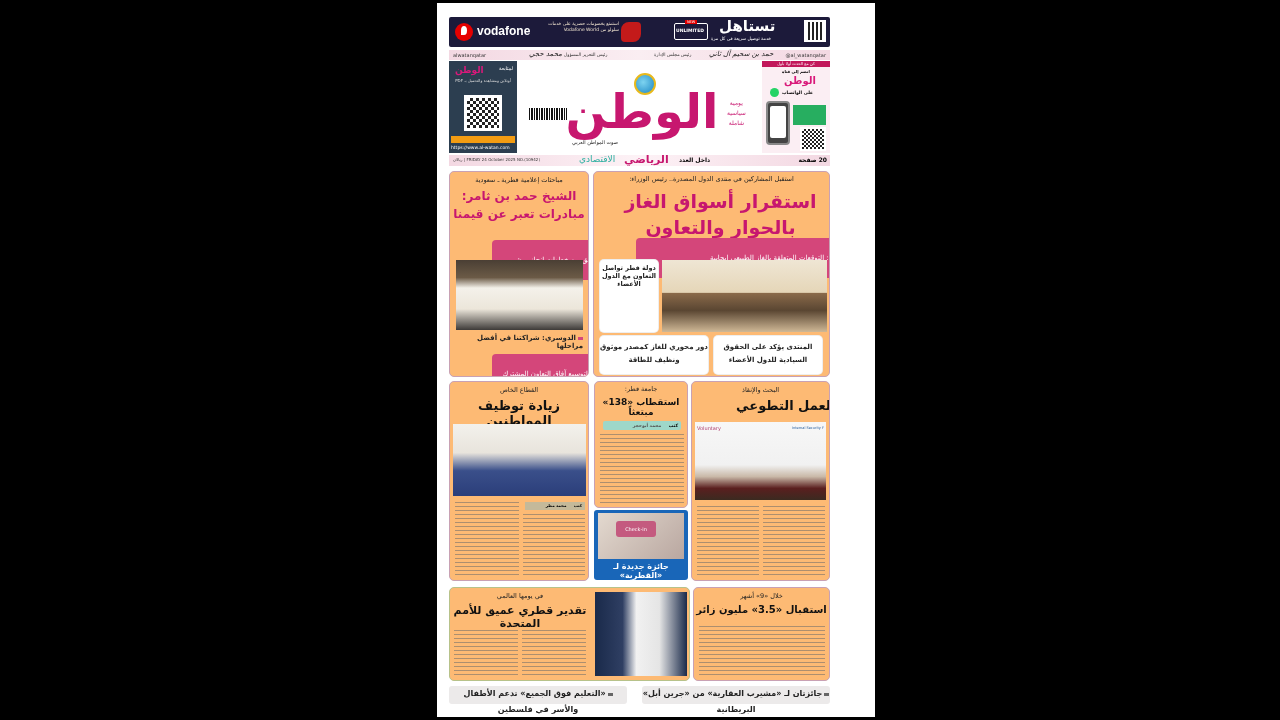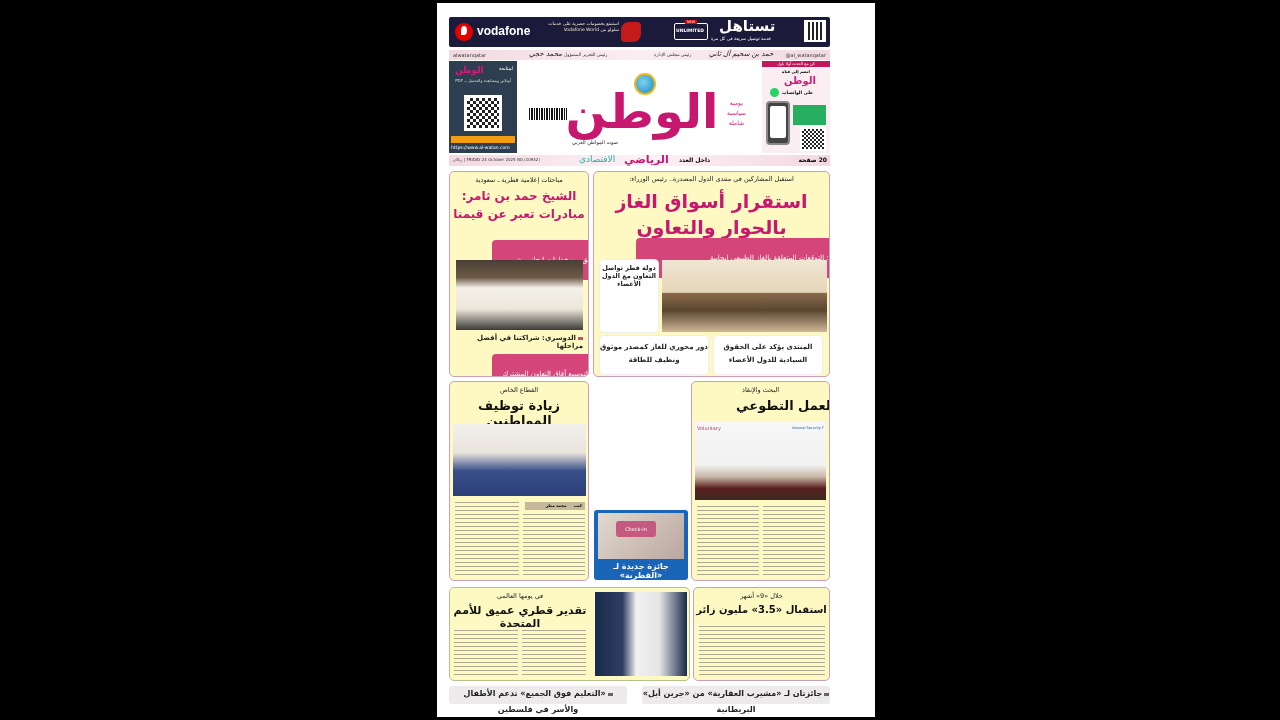--- a/index.html
+++ b/index.html
@@ -51,21 +51,21 @@
   .main-logo .word { position: absolute; left: 0; top: 12px; width: 180px; text-align: center; color: #c7176f; font-size: 48px; font-weight: bold; line-height: 52px; font-family: "DejaVu Sans", sans-serif; direction: rtl; }
   .main-logo .sub { position: absolute; left: 20px; top: 66px; font-size: 5px; color: #222; direction: rtl; }
   .tagline { position: absolute; left: 290px; top: 95px; font-size: 6px; color: #c7176f; line-height: 10px; direction: rtl; text-align: center; }
   .mast-bot { position: absolute; left: 12px; top: 152px; width: 381px; height: 11px; background: linear-gradient(90deg,#f3d8e2,#fdf2f6,#f3d8e2); }
   .mast-bot .pages { position: absolute; right: 3px; top: 1px; font-size: 6px; font-weight: bold; direction: rtl; }
   .mast-bot .inside { position: absolute; left: 230px; top: 1px; font-size: 6px; font-weight: bold; direction: rtl; }
   .mast-bot .sports { position: absolute; left: 175px; top: -2px; font-size: 11px; font-weight: bold; color: #c7176f; direction: rtl; }
   .mast-bot .econ { position: absolute; left: 130px; top: -1px; font-size: 9px; color: #27ae9e; direction: rtl; }
   .mast-bot .date { position: absolute; left: 4px; top: 2px; font-size: 4px; color: #333; }
   
-  .card { position: absolute; border: 1px solid #c8a1b4; border-radius: 5px; background: #fef9c3; overflow: hidden; text-decoration: underline; }
+  .card { position: absolute; border: 1px solid #c8a1b4; border-radius: 5px; background: #fdba74; overflow: hidden; text-decoration: underline; }
   .kicker { font-size: 6.5px; color: #222; text-align: center; direction: rtl; }
   .head { color: #c7176f; font-weight: bold; text-align: center; direction: rtl; }
   .pill { background: #d4467a; color: #fff; border-radius: 4px; font-size: 7px; direction: rtl; text-align: right; padding: 16px 6px; margin-left: 36px; }
   .photo { background: linear-gradient(180deg,#d8cbb6,#b9a88e 60%,#7a6a55); }
   .body-lines { background: repeating-linear-gradient(180deg,#6b6b6b 0 1px,transparent 1px 4px); opacity: 0.55; }
   .sub-card { position: absolute; background: #fff; border-radius: 4px; box-shadow: 0 0 0 1px #eee; font-weight: bold; direction: rtl; text-align: center; font-size: 7px; line-height: 13px; color: #222; }
   .bullet { display: inline-block; width: 5px; height: 3px; background: #d4467a; margin-left: 2px; }
   .grey-strip { position: absolute; background: #eceaea; border-radius: 3px; font-size: 8px; font-weight: bold; color: #222; direction: rtl; text-align: center; line-height: 16px; }
 </style>
 </head>
@@ -133,21 +133,21 @@
   <div class="mast-bot">
     <span class="date"><span>ريالان</span> | <span>FRIDAY 24 October 2025 NO.(10942)</span></span>
     <span class="econ">الاقتصادي</span>
     <span class="sports">الرياضي</span>
     <span class="inside">داخل العدد</span>
     <span class="pages">20 صفحة</span>
   </div>
 
   <div class="card" style="left:156px; top:168px; width:237px; height:206px;">
     <div class="kicker" style="position:absolute; left:0; top:3px; width:235px;">استقبل المشاركين في منتدى الدول المصدرة.. رئيس الوزراء:</div>
-    <div class="head" style="position:absolute; left:0; top:16px; width:235px; font-size:19px; line-height:26px;">استقرار أسواق الغاز بالحوار والتعاون</div>
+    <div class="head" style="position:absolute; left:9px; top:16px; width:235px; font-size:19px; line-height:26px;">استقرار أسواق الغاز بالحوار والتعاون</div>
     <div class="pill" style="position:absolute; left:6px; top:66px; width:225px;"><span class="bullet"></span><span>الكعبي: التوقعات المتعلقة بالغاز الطبيعي إيجابية</span></div>
     <div class="photo" style="position:absolute; left:68px; top:88px; width:165px; height:72px; background:linear-gradient(180deg,#efe6d4 0,#e5d6b8 45%,#8a6a4a 46%,#5a4632 70%,#cfb896);"></div>
     <div class="sub-card" style="left:6px; top:88px; width:58px; height:72px; font-size:6.5px; line-height:8px; padding-top:4px;">دولة قطر تواصل التعاون مع الدول الأعضاء</div>
     <div class="sub-card" style="left:120px; top:164px; width:108px; height:38px; padding-top:5px;">المنتدى يؤكد على الحقوق السيادية للدول الأعضاء</div>
     <div class="sub-card" style="left:6px; top:164px; width:108px; height:38px; padding-top:5px;">دور محوري للغاز كمصدر موثوق ونظيف للطاقة</div>
   </div>
 
   <div class="card" style="left:12px; top:168px; width:140px; height:206px;">
     <div class="kicker" style="position:absolute; left:0; top:4px; width:138px;">مباحثات إعلامية قطرية ـ سعودية</div>
     <div class="head" style="position:absolute; left:0; top:15px; width:138px; font-size:12px; line-height:18px;">
@@ -164,20 +164,29 @@
     <div class="kicker" style="position:absolute; left:0; top:4px; width:137px;">البحث والإنقاذ</div>
     <div class="head" style="position:absolute; left:0; top:16px; width:137px; font-size:13px; color:#111;margin-left:44px;">تعزيز العمل التطوعي</div>
     <div class="photo" style="position:absolute; left:3px; top:40px; width:131px; height:78px; background:linear-gradient(180deg,#f7f7f7 0,#f1f1f1 55%,#c9b9a8 70%,#5a1f1f 85%,#3b2a20);">
       <span style="position:absolute; left:2px; top:3px; font-size:5px; color:#b04070;">Voluntary</span>
       <span style="position:absolute; right:2px; top:4px; font-size:3.5px; color:#2860a0;">Internal Security F</span>
     </div>
     <div class="body-lines" style="position:absolute; left:5px; top:124px; width:62px; height:72px;"></div>
     <div class="body-lines" style="position:absolute; left:71px; top:124px; width:62px; height:72px;"></div>
   </div>
 
+  <div class="card" style="left:157px; top:378px; width:94px; height:127px;">
+    <div class="kicker" style="position:absolute; left:0; top:3px; width:92px;">جامعة قطر:</div>
+    <div class="head" style="position:absolute; left:0; top:15px; width:92px; font-size:9px; color:#111;">استقطاب «138» مبتعثاً</div>
+    <div style="position:absolute; left:8px; top:39px; width:78px; height:9px; background:#9ed7c9; border-radius:2px; font-size:4.5px; direction:rtl; line-height:9px; padding:0 3px; font-weight:bold;">
+      <span>كتب</span>
+      <span style="color:#555; margin-right:6px;">محمد أبوحجر</span>
+    </div>
+    <div class="body-lines" style="position:absolute; left:5px; top:52px; width:84px; height:70px;"></div>
+  </div>
 
   <div style="position:absolute; left:157px; top:507px; width:94px; height:70px; background:#1966b8; border-radius:3px; overflow:hidden;">
     <div style="position:absolute; left:4px; top:3px; width:86px; height:46px; background:linear-gradient(135deg,#e3d9cf,#b9a7a0);">
       <span style="position:absolute; left:18px; top:8px; width:40px; height:16px; background:#c45a7f; color:#fff; font-size:5px; line-height:16px; text-align:center; border-radius:3px;">Check-in</span>
     </div>
     <div style="position:absolute; left:0; top:52px; width:94px; color:#fff; font-size:8px; font-weight:bold; text-align:center; direction:rtl;">جائزة جديدة لـ «القطرية»</div>
   </div>
 
   <div class="card" style="left:12px; top:378px; width:140px; height:200px;">
     <div class="kicker" style="position:absolute; left:0; top:4px; width:138px;">القطاع الخاص</div>

